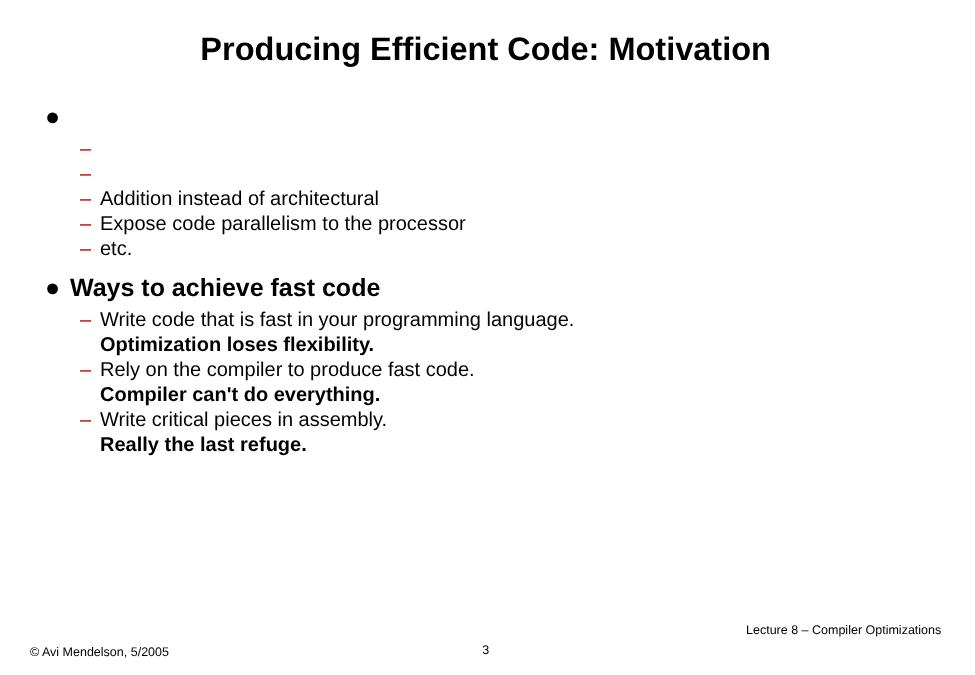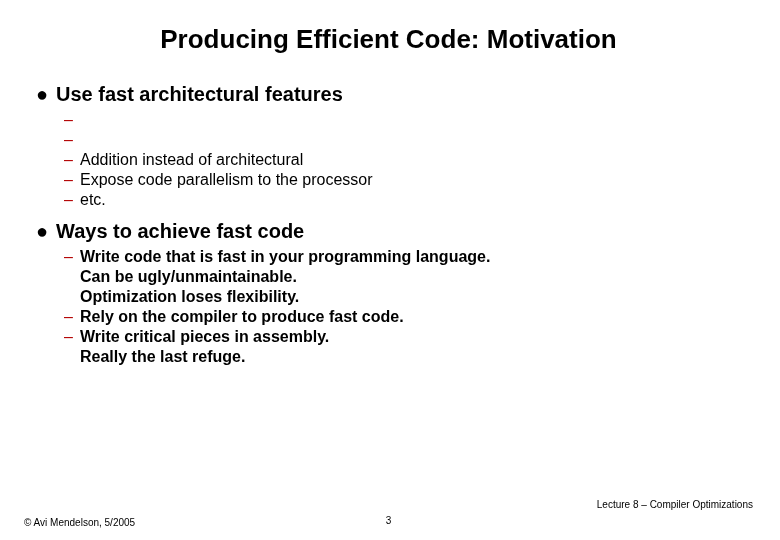--- a/index.html
+++ b/index.html
@@ -7,37 +7,36 @@
   .slide { width: 777px; height: 540px; position: relative; padding: 20px 36px 0 36px; }
   .title { font-size: 26px; font-weight: bold; text-align: center; margin: 4px 0 28px 0; }
   .bullets { list-style: none; }
   .b1 { font-size: 20px; font-weight: bold; margin-bottom: 4px; display: flex; align-items: flex-start; }
   .b1 .marker { width: 20px; flex-shrink: 0; text-align: left; }
   .b1-text { }
   .sub { list-style: none; margin: 2px 0 10px 28px; }
   .sub li { font-size: 16px; line-height: 1.25; display: flex; align-items: flex-start; }
   .sub .dash { color: #b30000; width: 16px; flex-shrink: 0; font-weight: normal; }
   .sub .txt { }
-  .sub .bold { font-weight: bold; }
+  .sub .bold { font-weight: normal; }
   .sub .cont { margin-left: 16px; font-size: 16px; line-height: 1.25; font-weight: bold; }
   .footer { position: absolute; left: 0; right: 0; bottom: 10px; width: 100%; font-size: 10px; }
   .footer-right { position: absolute; right: 24px; bottom: 20px; padding-left: 20px; }
   .footer-left { position: absolute; left: 24px; bottom: 2px; }
   .footer-center { position: absolute; left: 50%; transform: translateX(-50%); bottom: 4px; }
 </style>
 </head>
 <body>
 
 <div class="slide">
   <h1 class="title">Producing Efficient Code: Motivation</h1>
 
   <ul class="bullets">
     <li class="b1">
       <span class="marker">●</span>
-      <span class="b1-text">Use fast architectural features</span>
     </li>
     <ul class="sub">
       <li>
           <span class="dash">–</span>
         </li>
       <li>
           <span class="dash">–</span>
         </li>
       <li>
           <span class="dash">–</span>
@@ -55,26 +54,26 @@
 
     <li class="b1">
       <span class="marker">●</span>
       <span class="b1-text">Ways to achieve fast code</span>
     </li>
     <ul class="sub">
       <li>
           <span class="dash">–</span>
           <span class="txt bold">Write code that is fast in your programming language.</span>
         </li>
-      <div class="cont">Can be ugly/unmaintainable.</div>
       <div class="cont">Optimization loses flexibility.</div>
       <li>
           <span class="dash">–</span>
           <span class="txt bold">Rely on the compiler to produce fast code.</span>
         </li>
+      <div class="cont">Compiler can't do everything.</div>
       <li>
           <span class="dash">–</span>
           <span class="txt bold">Write critical pieces in assembly.</span>
         </li>
       <div class="cont">Really the last refuge.</div>
     </ul>
   </ul>
 
   <div class="footer">
     <div class="footer-right">Lecture 8 – Compiler Optimizations</div>

